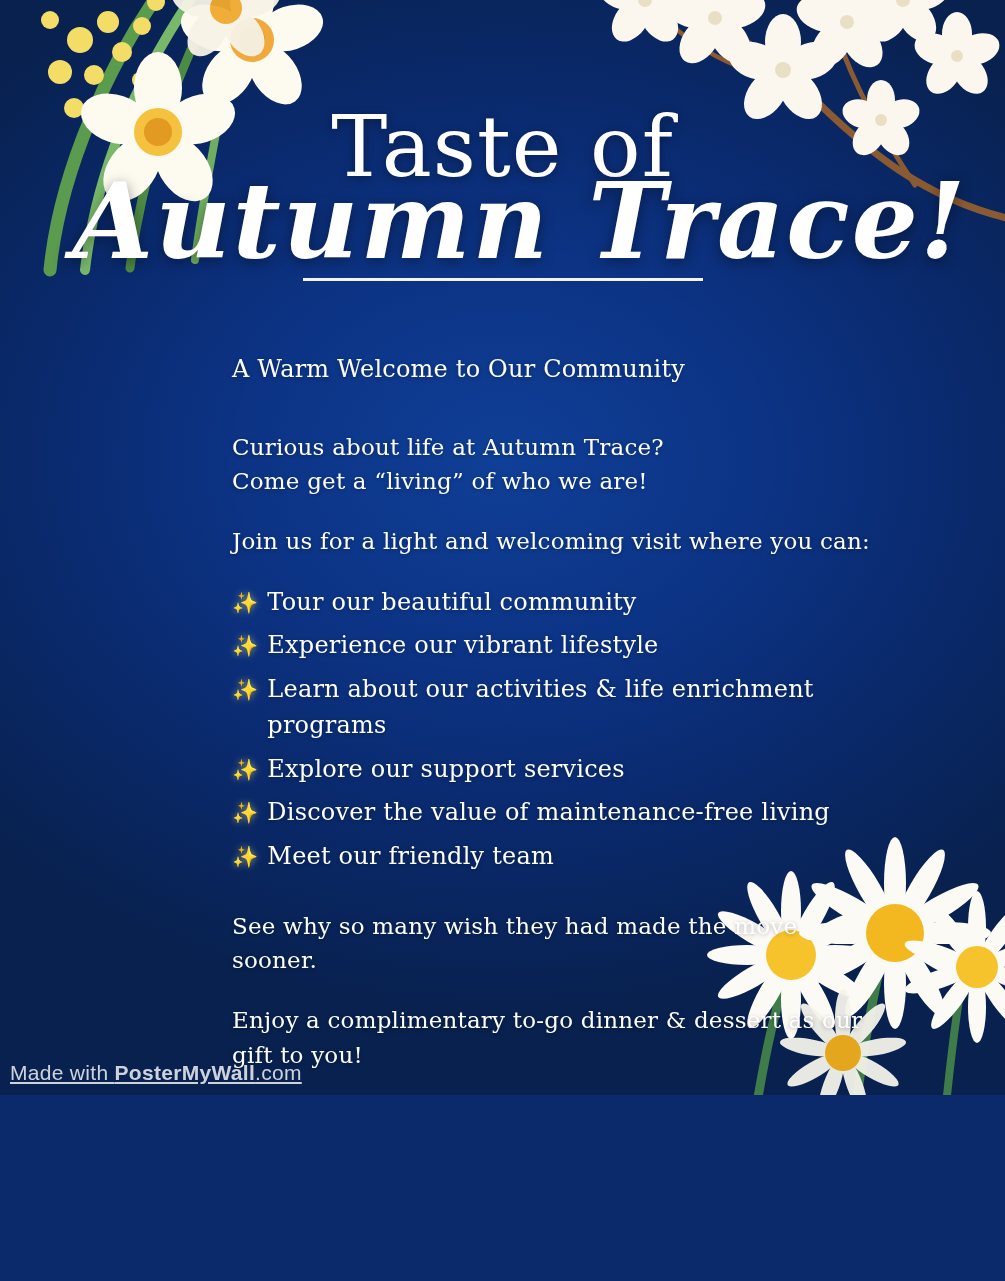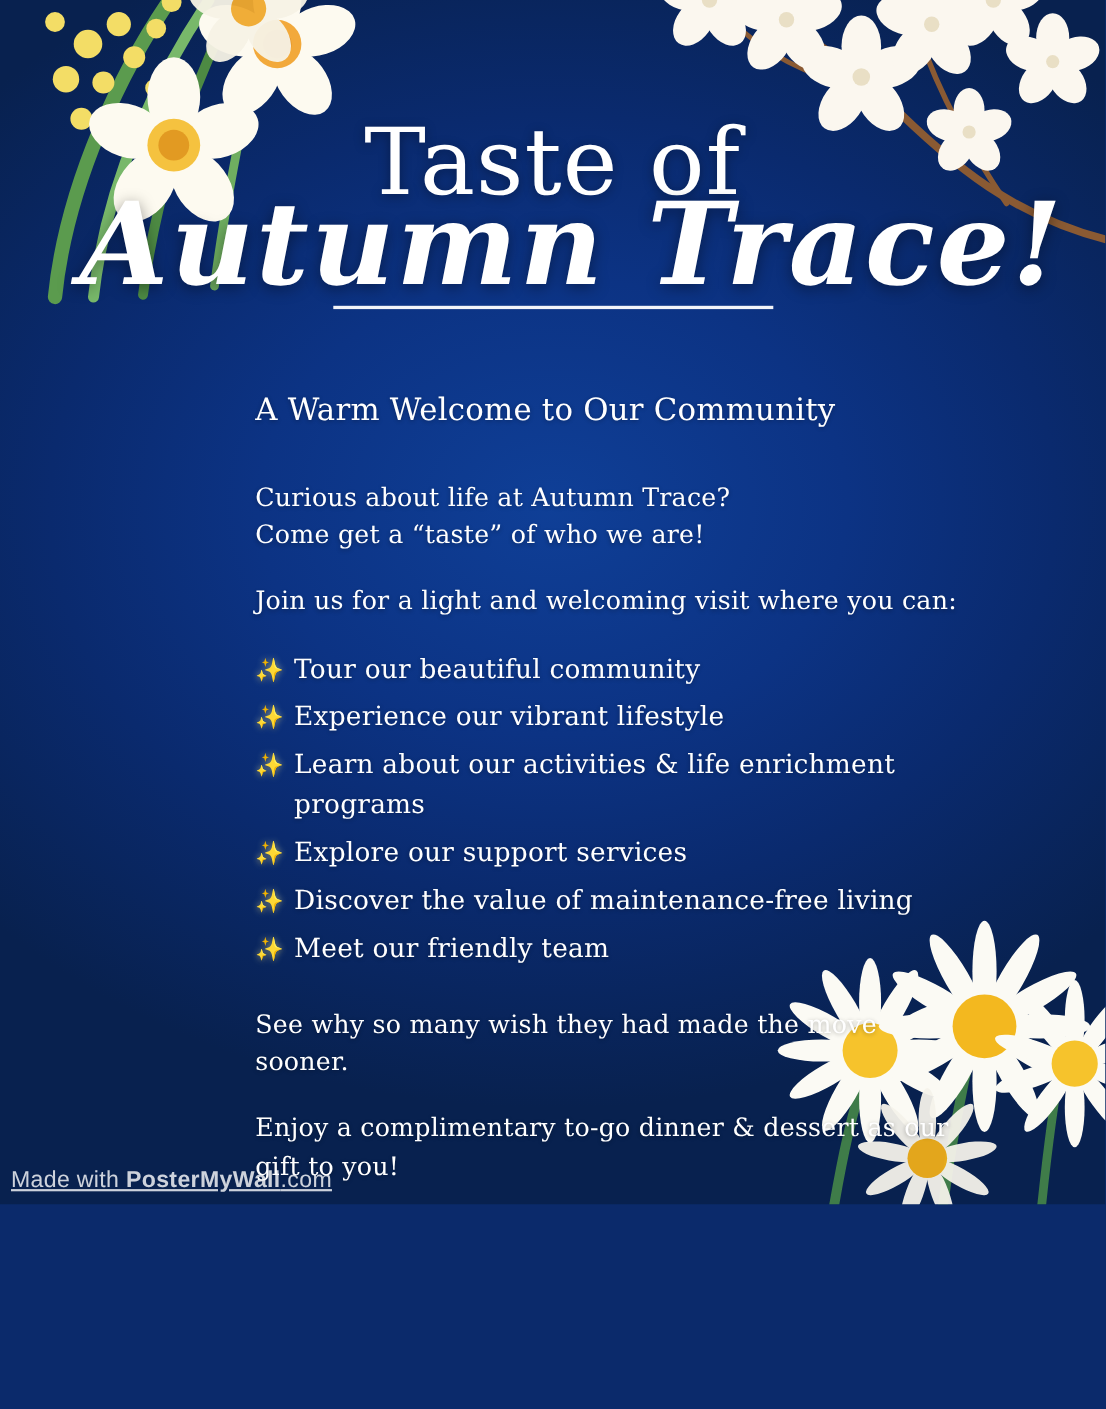--- a/index.html
+++ b/index.html
@@ -78,21 +78,21 @@
     width: 640px;
     z-index: 3;
     color: #ffffff;
     font-family: "DejaVu Serif", serif;
     font-size: 23px;
     line-height: 1.49;
     letter-spacing: 0.2px;
     text-shadow: 0 1px 4px rgba(0,0,0,0.3);
   }
   .body-copy p { margin: 0 0 26px 0; }
-  .lede { font-size: 28px; margin-bottom: 42px !important; }
+  .lede { font-size: 24px; margin-bottom: 42px !important; }
 
   .bullets {
     list-style: none;
     margin: 0 0 34px 0;
     padding: 0;
   }
   .bullets li {
     display: flex;
     align-items: baseline;
     gap: 9px;
@@ -350,21 +350,21 @@
     <div class="title-top">Taste of</div>
     <div class="title-main">Autumn Trace!</div>
     <div class="title-rule"></div>
   </div>
 
   <div class="body-copy">
     <p class="lede">A Warm Welcome to Our Community</p>
 
     <div class="para-block">
       <p>Curious about life at Autumn Trace?</p>
-      <p>Come get a “taste” of who we are!</p>
+      <p>Come get a “living” of who we are!</p>
     </div>
     <div class="gap-lg"></div>
 
     <p>Join us for a light and welcoming visit where you can:</p>
 
     <ul class="bullets">
       <li>
         <span class="spark">✨</span>
         <span>Tour our beautiful community</span>
       </li>

